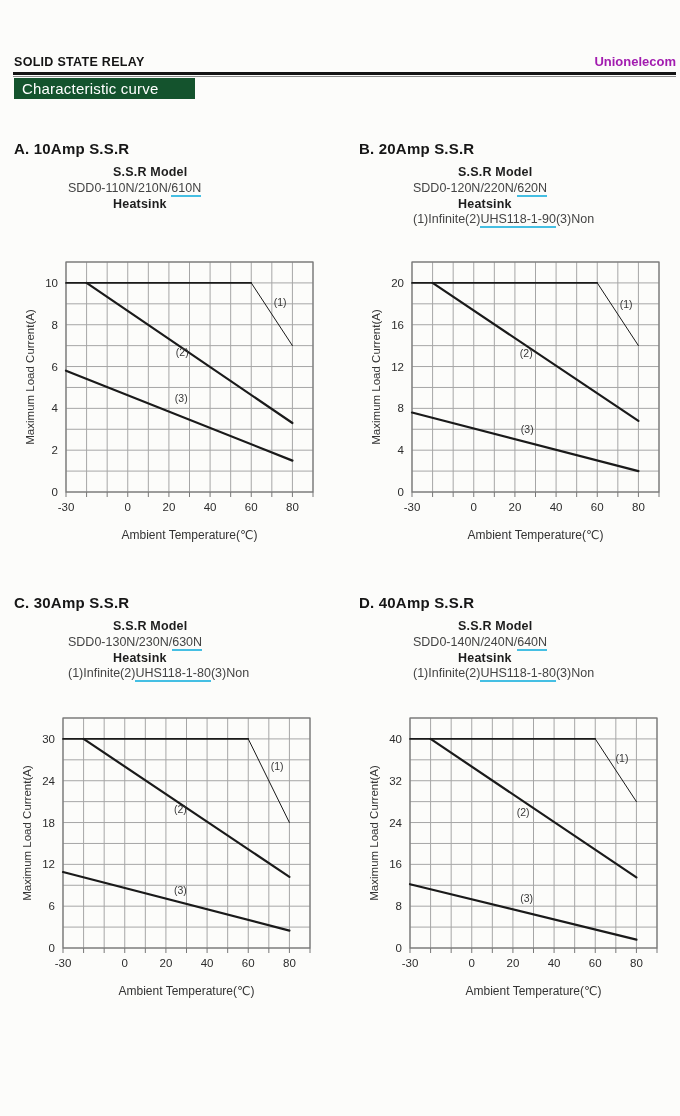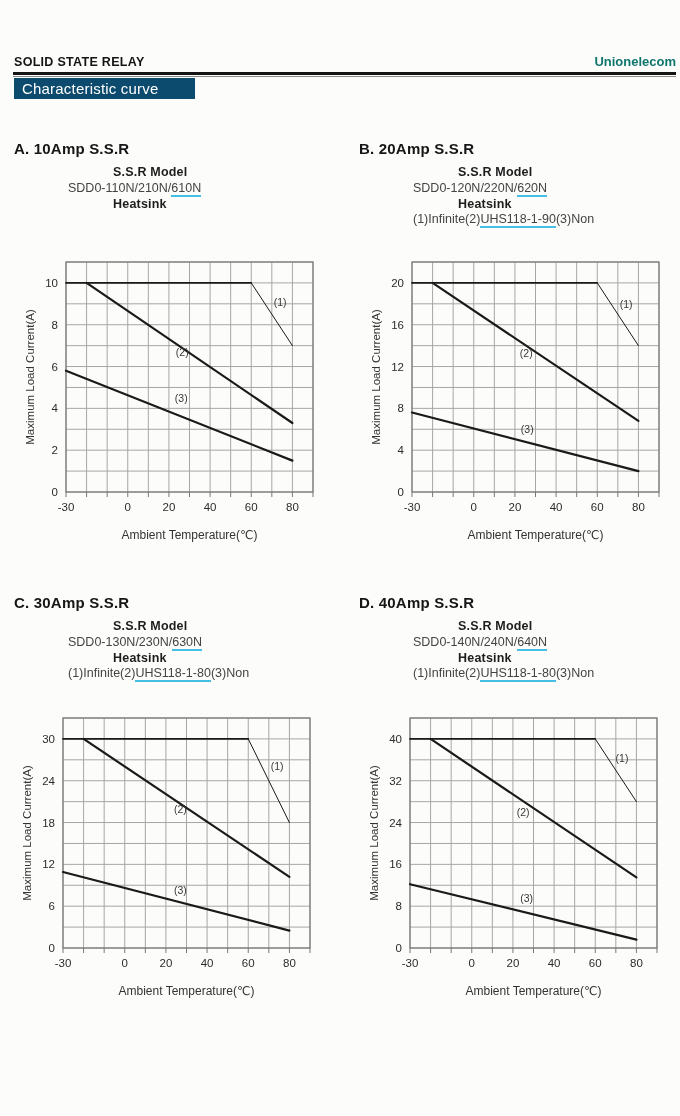--- a/index.html
+++ b/index.html
@@ -12,21 +12,21 @@
     overflow:hidden;
     padding-left:8px;
   }
   
   .hdr-left{
     position:absolute;left:14px;top:55px;
     font-size:12.5px;font-weight:700;letter-spacing:0.3px;color:#141414;
   }
   .hdr-right{
     position:absolute;right:12px;top:54px;
-    font-size:13px;font-weight:700;color:#0f766e;
+    font-size:13px;font-weight:700;color:#a21caf;
   }
   .rule{
     position:absolute;left:13px;right:12px;top:72px;height:2.5px;background:#141414;
   }
   .rule-thin{
     position:absolute;left:13px;right:12px;top:76px;height:1px;background:#8a8a8a;
   }
   .title-box{
     position:absolute;left:14px;top:78px;width:181px;height:21px;
     background:#141414;color:#fff;
@@ -56,21 +56,21 @@
 </style>
 </head>
 <body>
 
 <div class="page">
 
   <span class="hdr-left">SOLID STATE RELAY</span>
   <span class="hdr-right">Unionelecom</span>
   <div class="rule" style="background: rgb(20, 20, 20);"></div>
   <div class="rule-thin"></div>
-  <div class="title-box" style="background: #0c4a6e;">Characteristic curve</div>
+  <div class="title-box" style="background: #14532d;">Characteristic curve</div>
 
   <section class="sec sec-a">
     <h2>A. 10Amp S.S.R</h2>
     <div class="info">
       <div class="lbl">S.S.R Model</div>
       <div><span>SDD0-110N/210N/</span><span class="ul" style="border-bottom-color: rgb(69, 191, 227);">610N</span></div>
       <div class="lbl">Heatsink</div>
     </div>
   </section>
 

